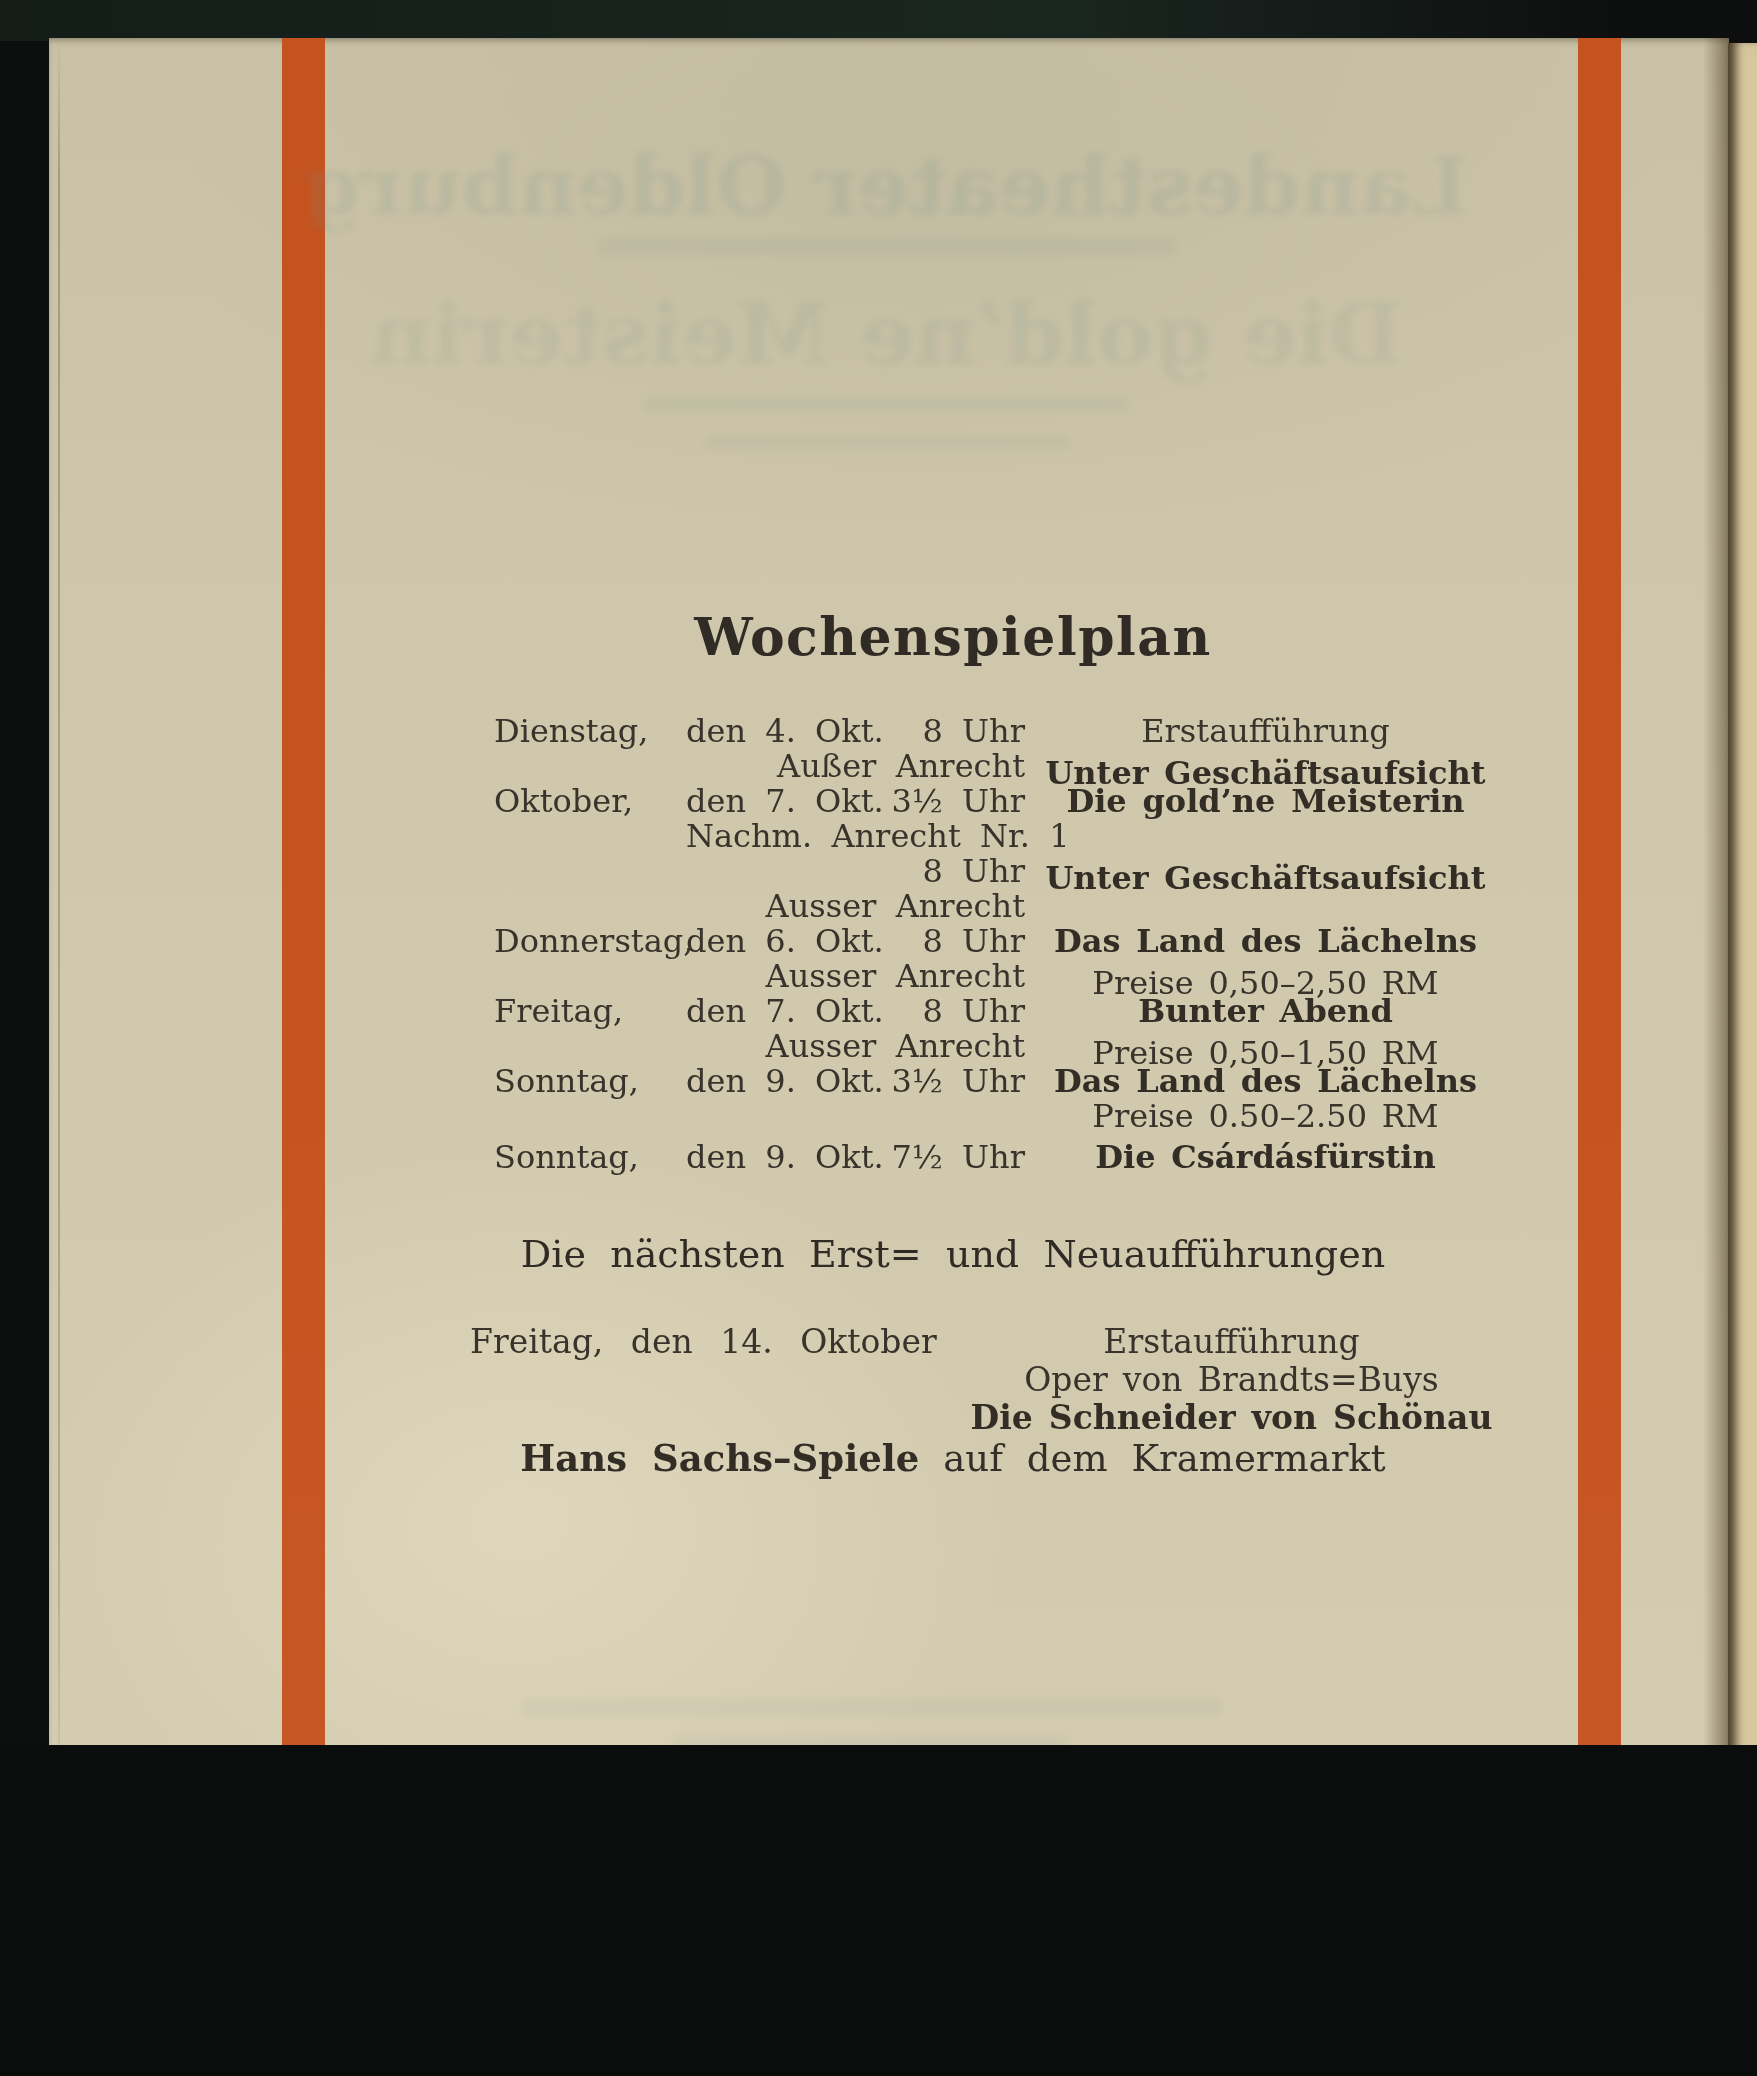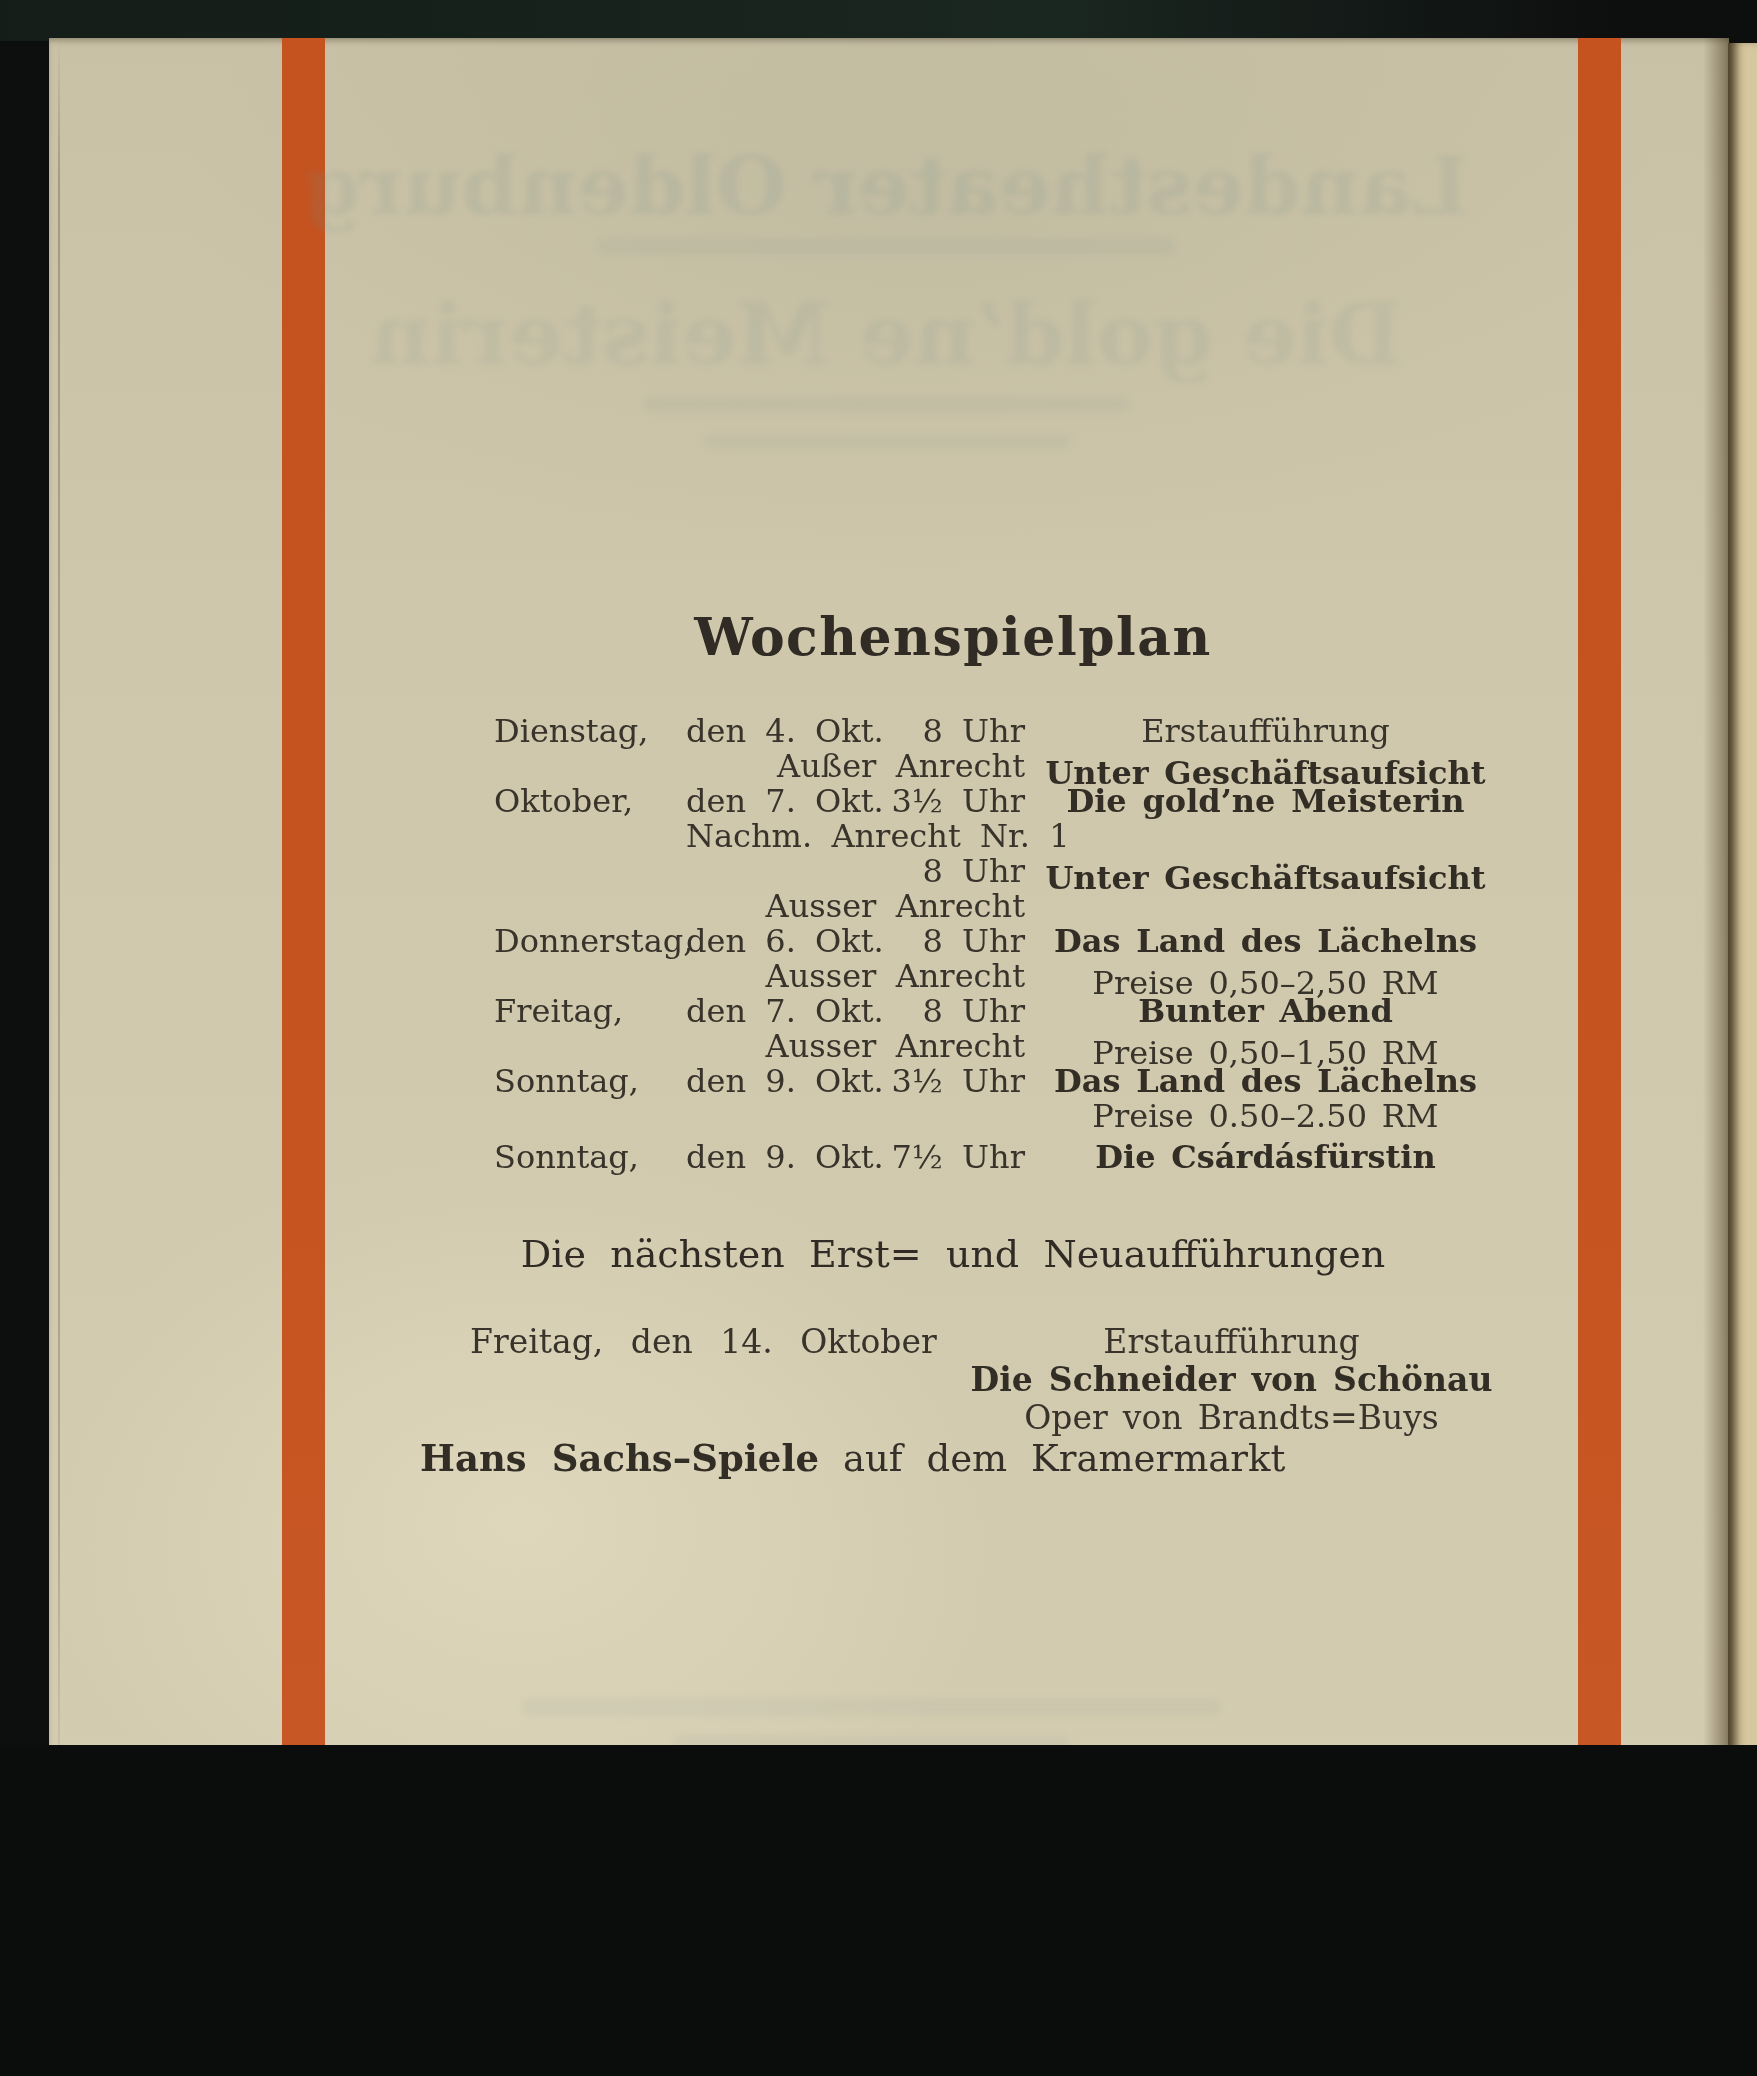--- a/index.html
+++ b/index.html
@@ -57,21 +57,21 @@
     position:absolute; top:1197px; left:371px; width:1066px;
     text-align:center; font-size:38px; font-weight:normal; color:#302b24;
     word-spacing:12.2px; line-height:1;
   }
   .upc { position:absolute; top:1285px; left:421px; width:1036px; color:#38332b; }
   .urow { display:flex; height:38px; font-size:33px; line-height:38px; white-space:nowrap;align-items:flex-end; }
   .u-left { width:487px; word-spacing:17px; }
   .u-right { flex:1; text-align:center; word-spacing:4.6px; }
   .footer-line {
     position:absolute; top:1400px; left:371px; width:1066px;
-    text-align:left; font-size:37px; line-height:1.1; color:#342f28;
+    text-align:center; font-size:37px; line-height:1.1; color:#342f28;
     word-spacing:12.2px; white-space:nowrap;
   }
   
   .ghost {
     position:absolute; left:228px; width:1218px; text-align:center;
     font-weight:bold; color:#76908a; transform:scaleX(-1);
     filter:blur(3px); line-height:1; white-space:nowrap;
   }
   .ghost1 { top:107px; font-size:81px; opacity:0.15; }
   .ghost2 { top:254px; font-size:85px; opacity:0.12; }
@@ -226,25 +226,25 @@
 
     <div class="h2">Die nächsten Erst= und Neuaufführungen</div>
 
     <div class="upc">
       <div class="urow">
         <span class="u-left">Freitag, den 14. Oktober</span>
         <span class="u-right">Erstaufführung</span>
       </div>
       <div class="urow">
         <span class="u-left"></span>
-        <span class="u-right b">Die Schneider von Schönau</span>
+        <span class="u-right">Oper von Brandts=Buys</span>
       </div>
       <div class="urow">
         <span class="u-left"></span>
-        <span class="u-right">Oper von Brandts=Buys</span>
+        <span class="u-right b">Die Schneider von Schönau</span>
       </div>
     </div>
 
     <div class="footer-line"><span class="b">Hans Sachs–Spiele</span><span> auf dem Kramermarkt</span></div>
 
   </div>
 
   <div class="next-page"></div>
 </div>
 

